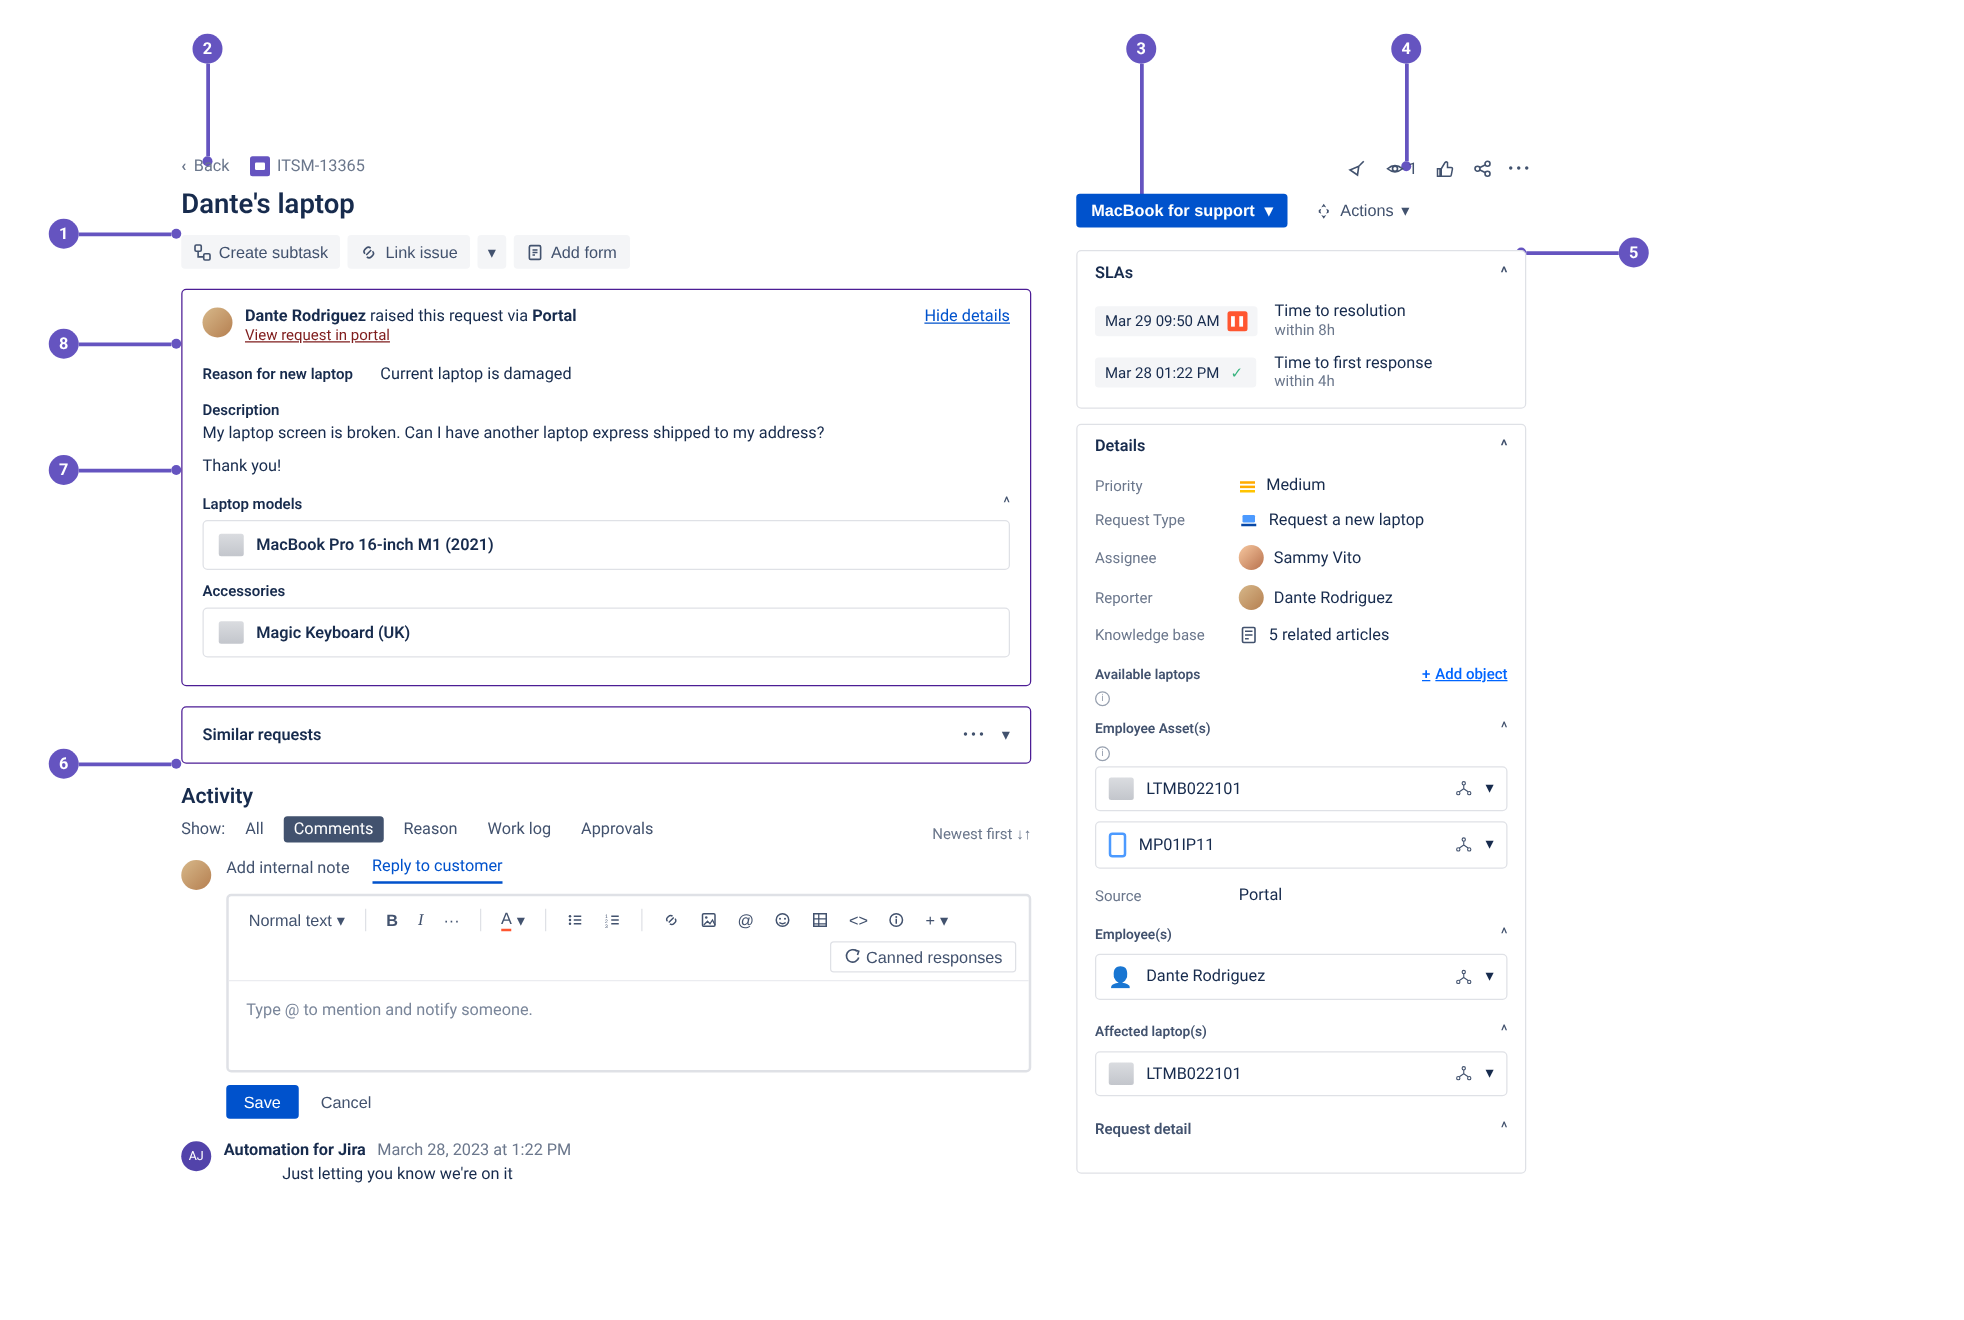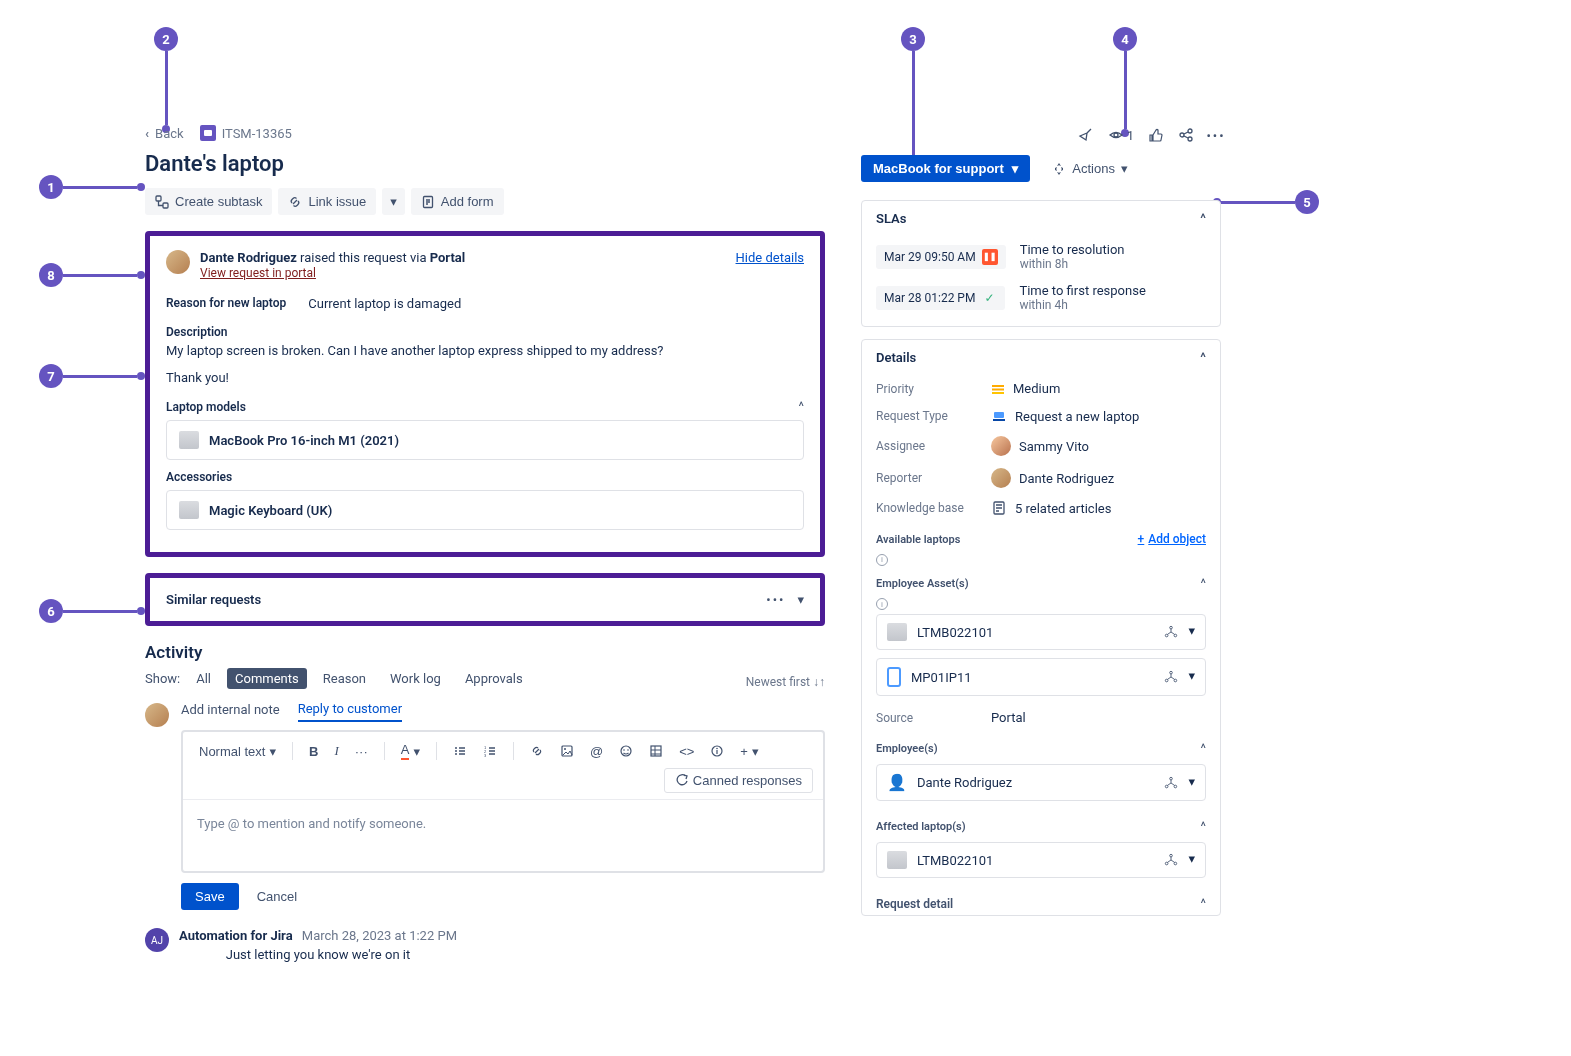--- a/index.html
+++ b/index.html
@@ -19,21 +19,21 @@
 .crumb { display: flex; align-items: center; gap: 6px; color: #6B778C; font-size: 13px; margin-bottom: 10px; }
 .crumb .chev { color: #6B778C; font-weight: 700; }
 .sq-icon { width: 16px; height: 16px; background: #6554C0; border-radius: 2px; display: inline-flex; align-items: center; justify-content: center; color: #fff; font-size: 10px; }
 
 h1.title { font-size: 22px; font-weight: 600; color: #172B4D; margin-bottom: 12px; }
 
 .toolbar-row { display: flex; gap: 6px; margin-bottom: 16px; }
 .pill-btn { display: inline-flex; align-items: center; gap: 6px; background: #F4F5F7; border: none; border-radius: 3px; padding: 6px 10px; font-size: 13px; color: #42526E; cursor: pointer; }
 .pill-btn .ic { width: 14px; height: 14px; display: inline-flex; align-items: center; justify-content: center; }
 
-.panel { border: 5px solid #4c1d95; border-radius: 4px; padding: 14px 16px; margin-bottom: 16px; background: #fff; }
+.panel { border: 1px solid #4c1d95; border-radius: 4px; padding: 14px 16px; margin-bottom: 16px; background: #fff; }
 
 .requester-row { display: flex; align-items: flex-start; justify-content: space-between; margin-bottom: 10px; }
 .avatar { width: 24px; height: 24px; border-radius: 50%; background: linear-gradient(135deg,#d7b88a,#b57f50); display: inline-block; }
 .link-blue { color: #7f1d1d; font-size: 12px; text-align: center; }
 
 .field-inline { display: flex; gap: 22px; margin: 10px 0; }
 .lbl-sm { font-size: 12px; font-weight: 600; color: #172B4D; }
 
 .section-hdr { display: flex; justify-content: space-between; align-items: center; margin: 14px 0 6px 0; }
 .section-hdr .t { font-size: 12px; font-weight: 600; color: #172B4D; }
@@ -459,21 +459,21 @@
           <span>Mar 28 01:22 PM</span>
           <span class="check-ic">✓</span>
         </span>
         <div class="sla-txt">
           <div class="t">Time to first response</div>
           <div class="s">within 4h</div>
         </div>
       </div>
     </div>
 
-    <div class="side-panel" style="margin-top:12px;padding-bottom:0;">
+    <div class="side-panel" style="margin-top:12px;padding-bottom:24px;">
       <div class="hdr">
         <span>Details</span>
         <span class="caret">^</span>
       </div>
 
       <div class="detail-row">
         <div class="k">Priority</div>
         <div class="v">
             <svg width="14" height="14" viewBox="0 0 14 14">
               <rect x="1" y="3" width="12" height="2" fill="#FFAB00"></rect>

